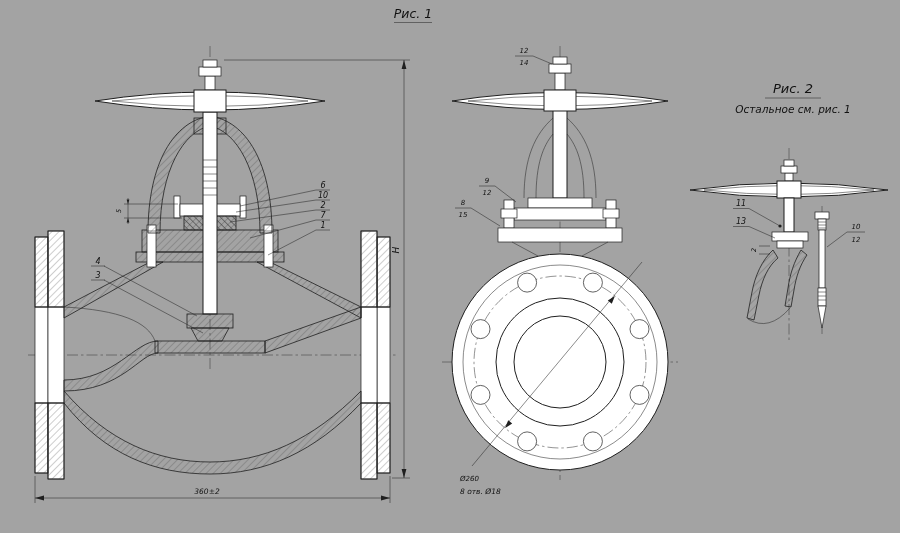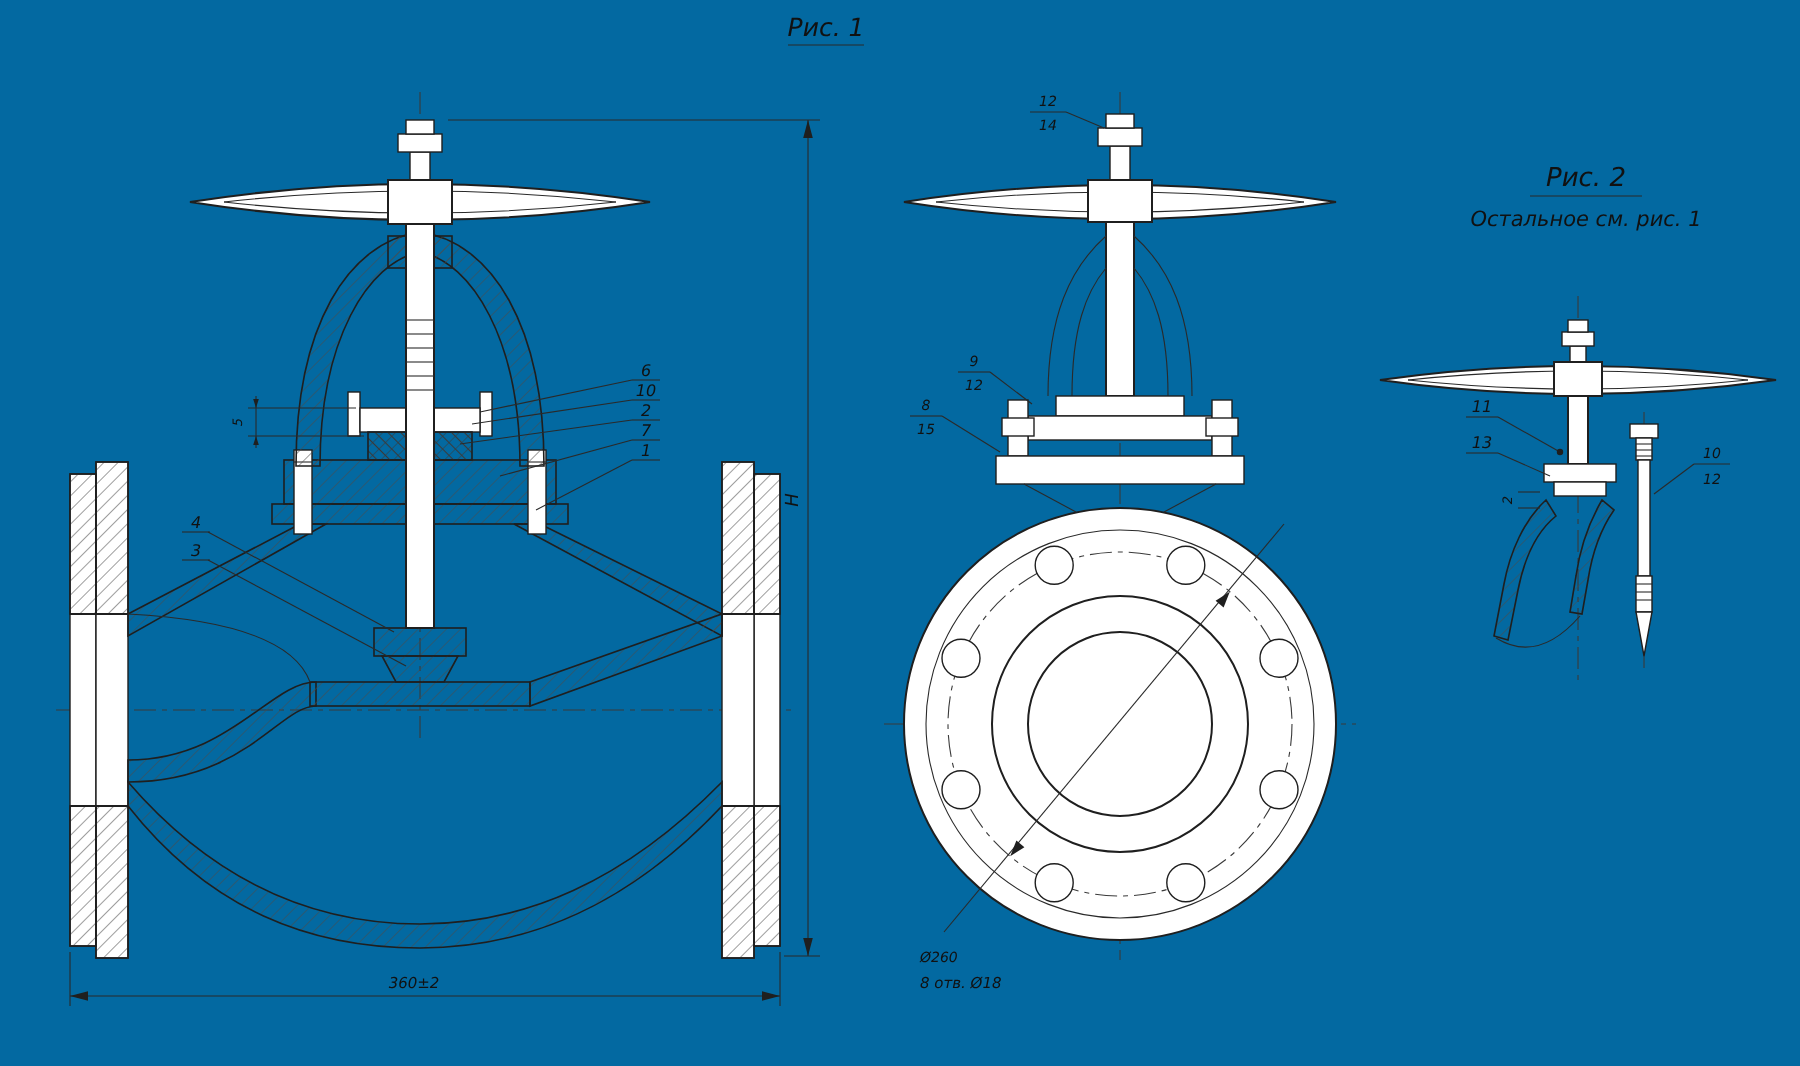--- a/index.html
+++ b/index.html
@@ -1,16 +1,16 @@
 <!DOCTYPE html>
 <html><head>
 <meta charset="utf-8">
 <style>
   html,body{margin:0;padding:0;background:#ffffff;}
-  .stage{width:900px;height:533px;position:relative;background:#0369a1;overflow:hidden;}
+  .stage{width:900px;height:533px;position:relative;background:#a3a3a3;overflow:hidden;}
   svg{display:block;}
   .ln{stroke:#1f1f1f;fill:none;stroke-width:1;}
   .tn{stroke:#2a2a2a;fill:none;stroke-width:0.55;}
   .cl{stroke:#3a3a3a;fill:none;stroke-width:0.55;stroke-dasharray:11 3 2.5 3;}
   .wh{fill:#ffffff;stroke:#1f1f1f;stroke-width:1;}
   .wt{fill:#ffffff;stroke:#1f1f1f;stroke-width:0.7;}
   .ht{fill:url(#h45);stroke:#1f1f1f;stroke-width:0.8;}
   .hx{fill:url(#hx);stroke:#1f1f1f;stroke-width:0.8;}
   .ar{fill:#1f1f1f;stroke:none;}
   .lbl{font-family:"DejaVu Sans",sans-serif;font-style:italic;fill:#111111;}

